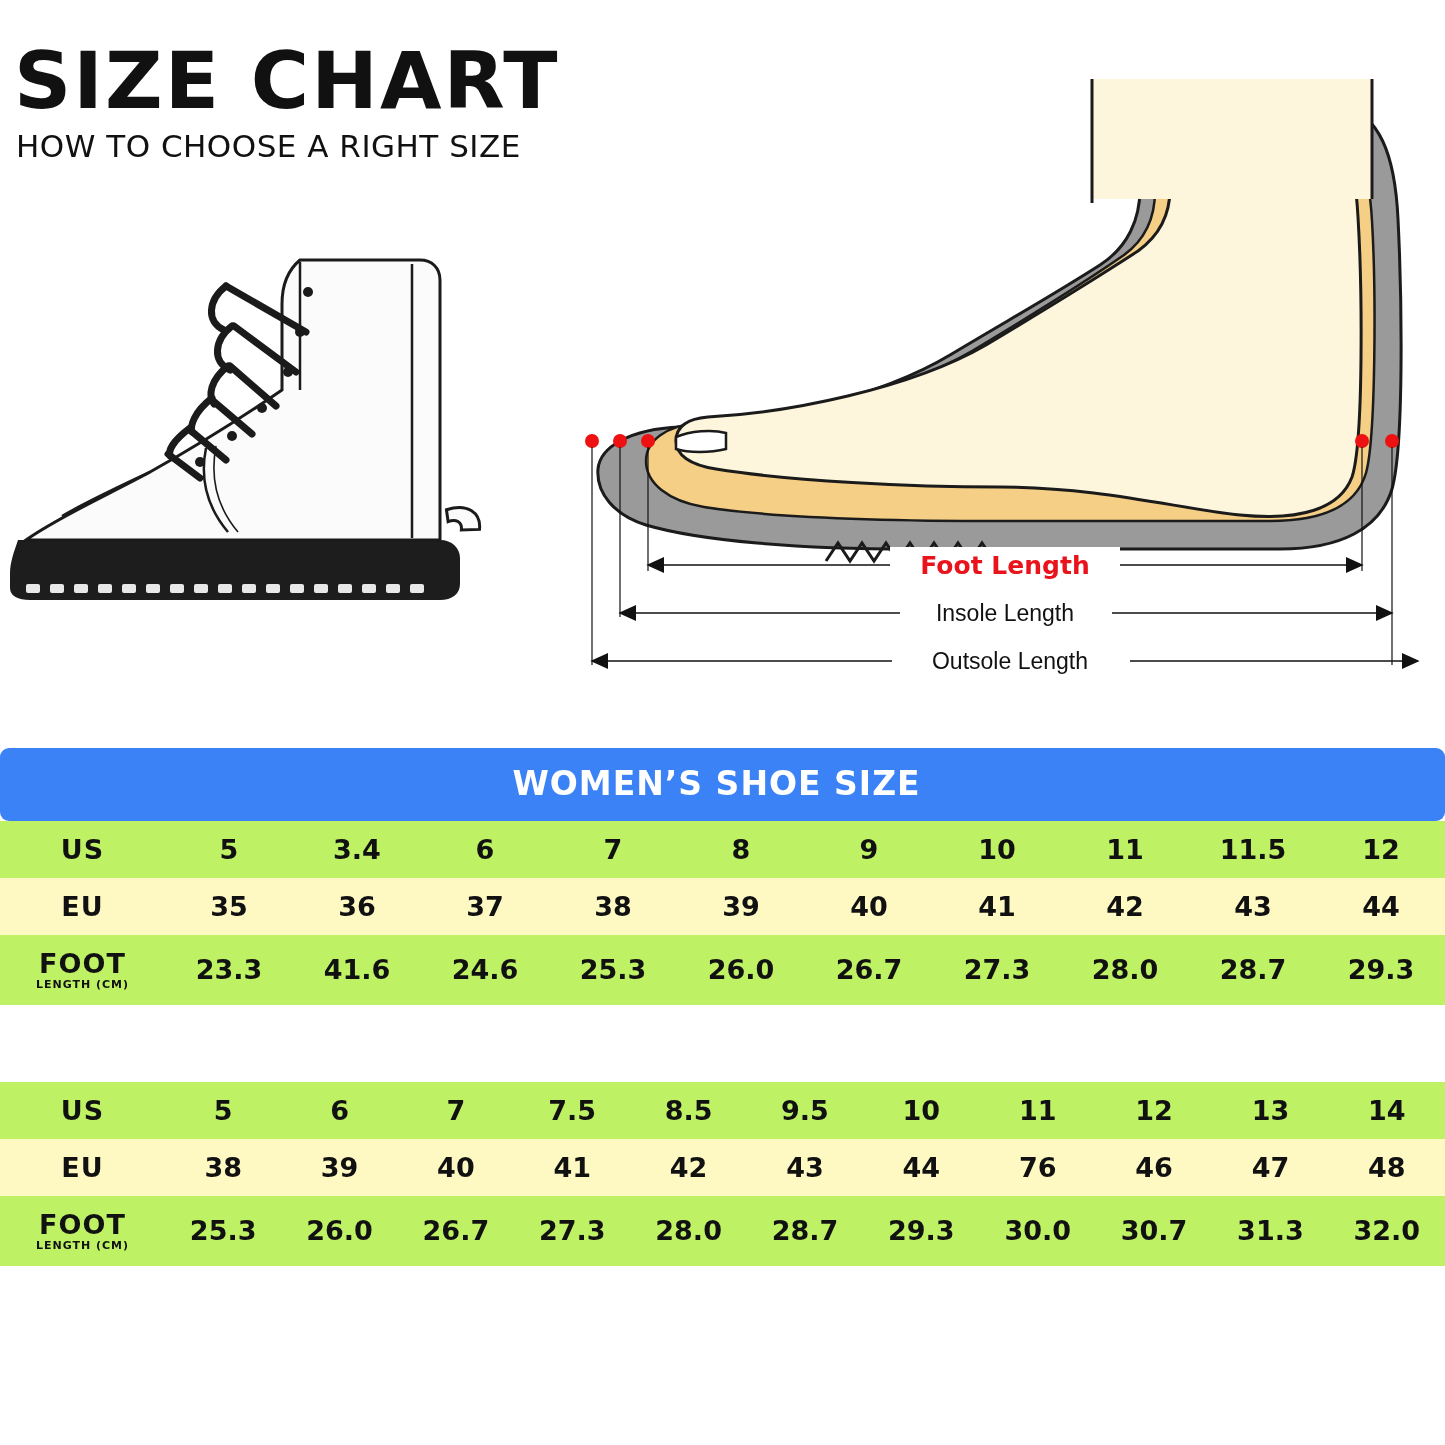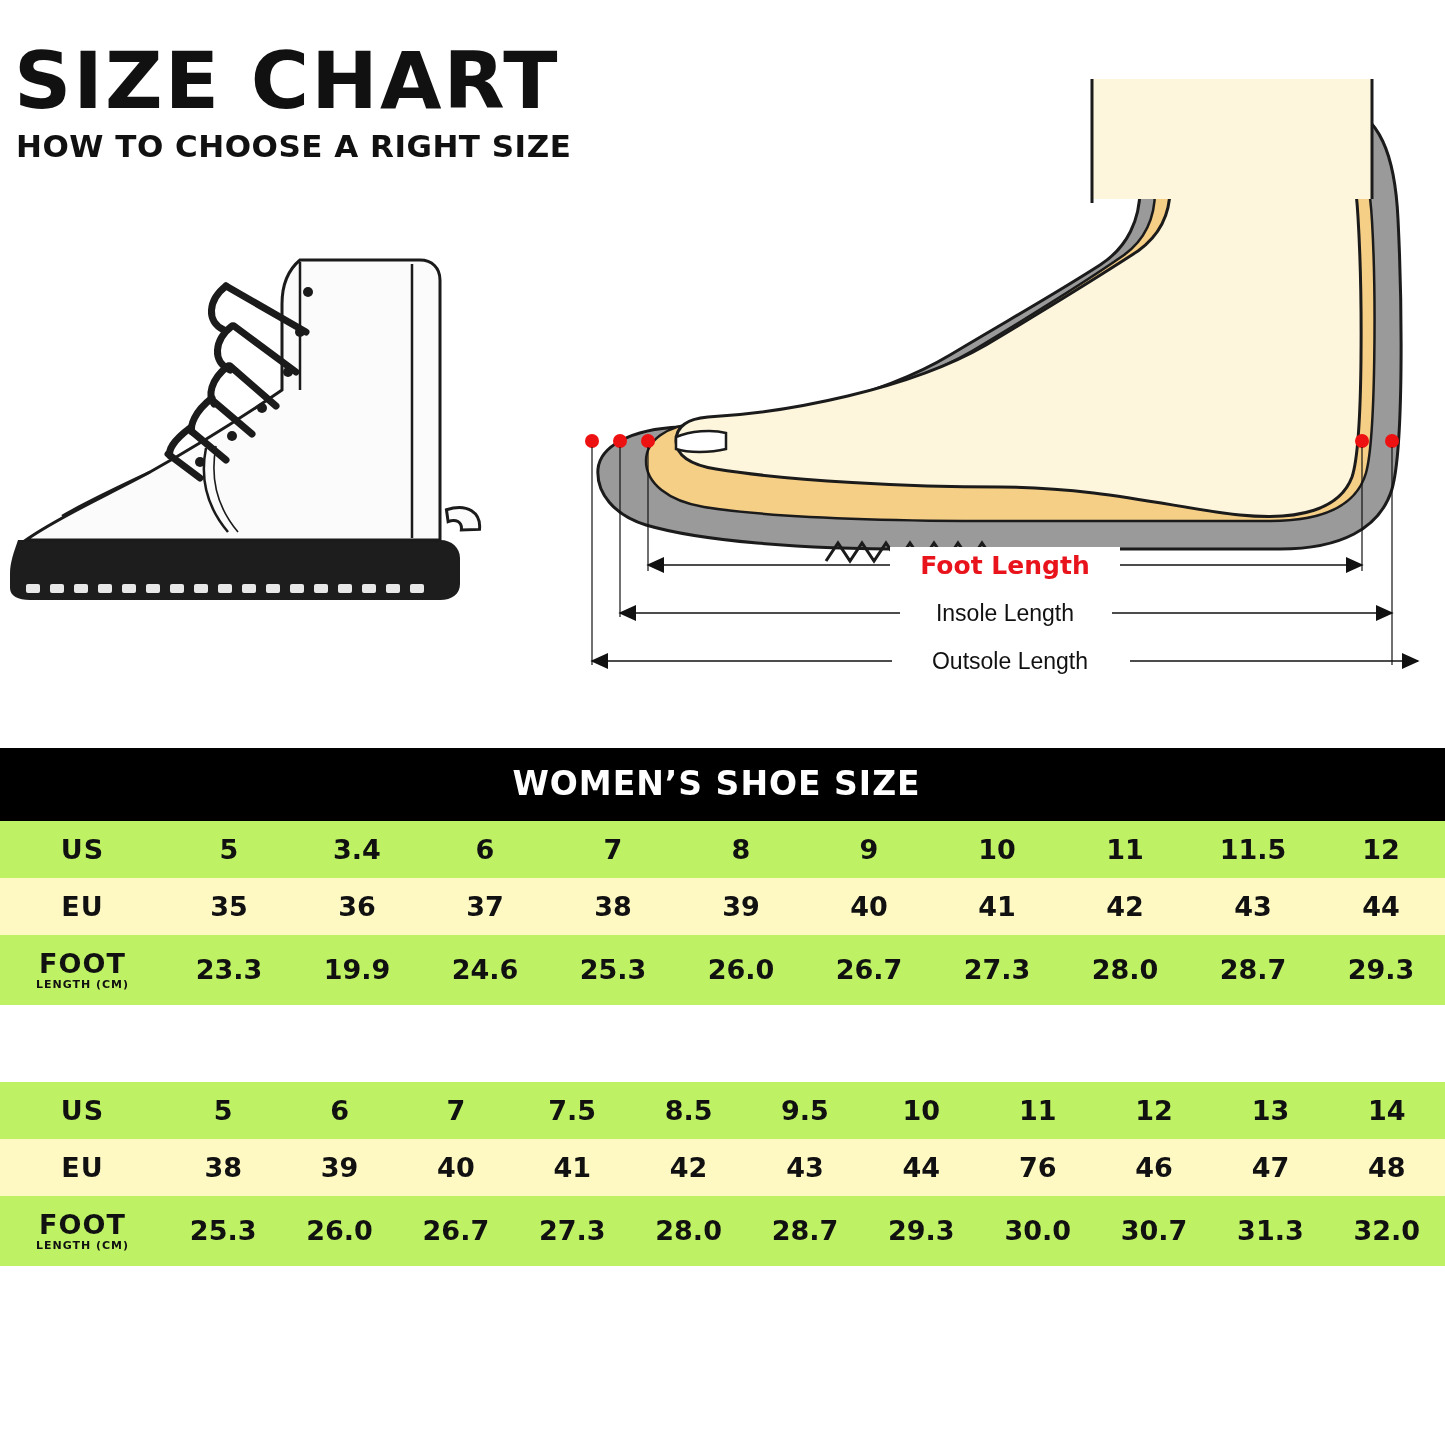--- a/index.html
+++ b/index.html
@@ -28,21 +28,21 @@
     font-size: 78px;
     letter-spacing: 2px;
     line-height: 0.95;
     color: #111111;
     margin: 0;
     transform: scaleX(1.02);
     transform-origin: left center;
   }
   .subtitle {
     font-family: "DejaVu Sans", sans-serif;
-    font-weight: bold;
+    font-weight: normal;
     font-size: 31px;
     letter-spacing: 0.5px;
     color: #111111;
     margin: 10px 0 0 2px;
   }
 
   
   .boot-photo {
     position: absolute;
     left: 0px;
@@ -63,28 +63,29 @@
   
   .table-block {
     position: absolute;
     left: 0px;
     width: 1445px;
   }
   .table-block.women { top: 748px; }
   .table-block.men   { top: 1082px; }
 
   .table-head {
-    background: #000000;
+    background: #3b82f6;
     color: #ffffff;
     text-align: center;
     font-family: "DejaVu Sans", sans-serif;
     font-weight: bold;
     font-size: 33px;
     letter-spacing: 1px;
     padding: 16px 12px 18px 0;
+    border-radius: 9px;
   }
   table.size-table {
     border-collapse: collapse;
     width: 100%;
     table-layout: fixed;
   }
   table.size-table td {
     text-align: center;
     font-family: "DejaVu Sans", sans-serif;
     font-weight: bold;
@@ -305,21 +306,21 @@
           <td>42</td>
           <td>43</td>
           <td>44</td>
         </tr>
         <tr class="row-odd">
           <td class="rowlabel two-line">
             <div>FOOT</div>
             <div class="small">LENGTH (CM)</div>
           </td>
           <td>23.3</td>
-          <td>19.9</td>
+          <td>41.6</td>
           <td>24.6</td>
           <td>25.3</td>
           <td>26.0</td>
           <td>26.7</td>
           <td>27.3</td>
           <td>28.0</td>
           <td>28.7</td>
           <td>29.3</td>
         </tr>
       </tbody>

